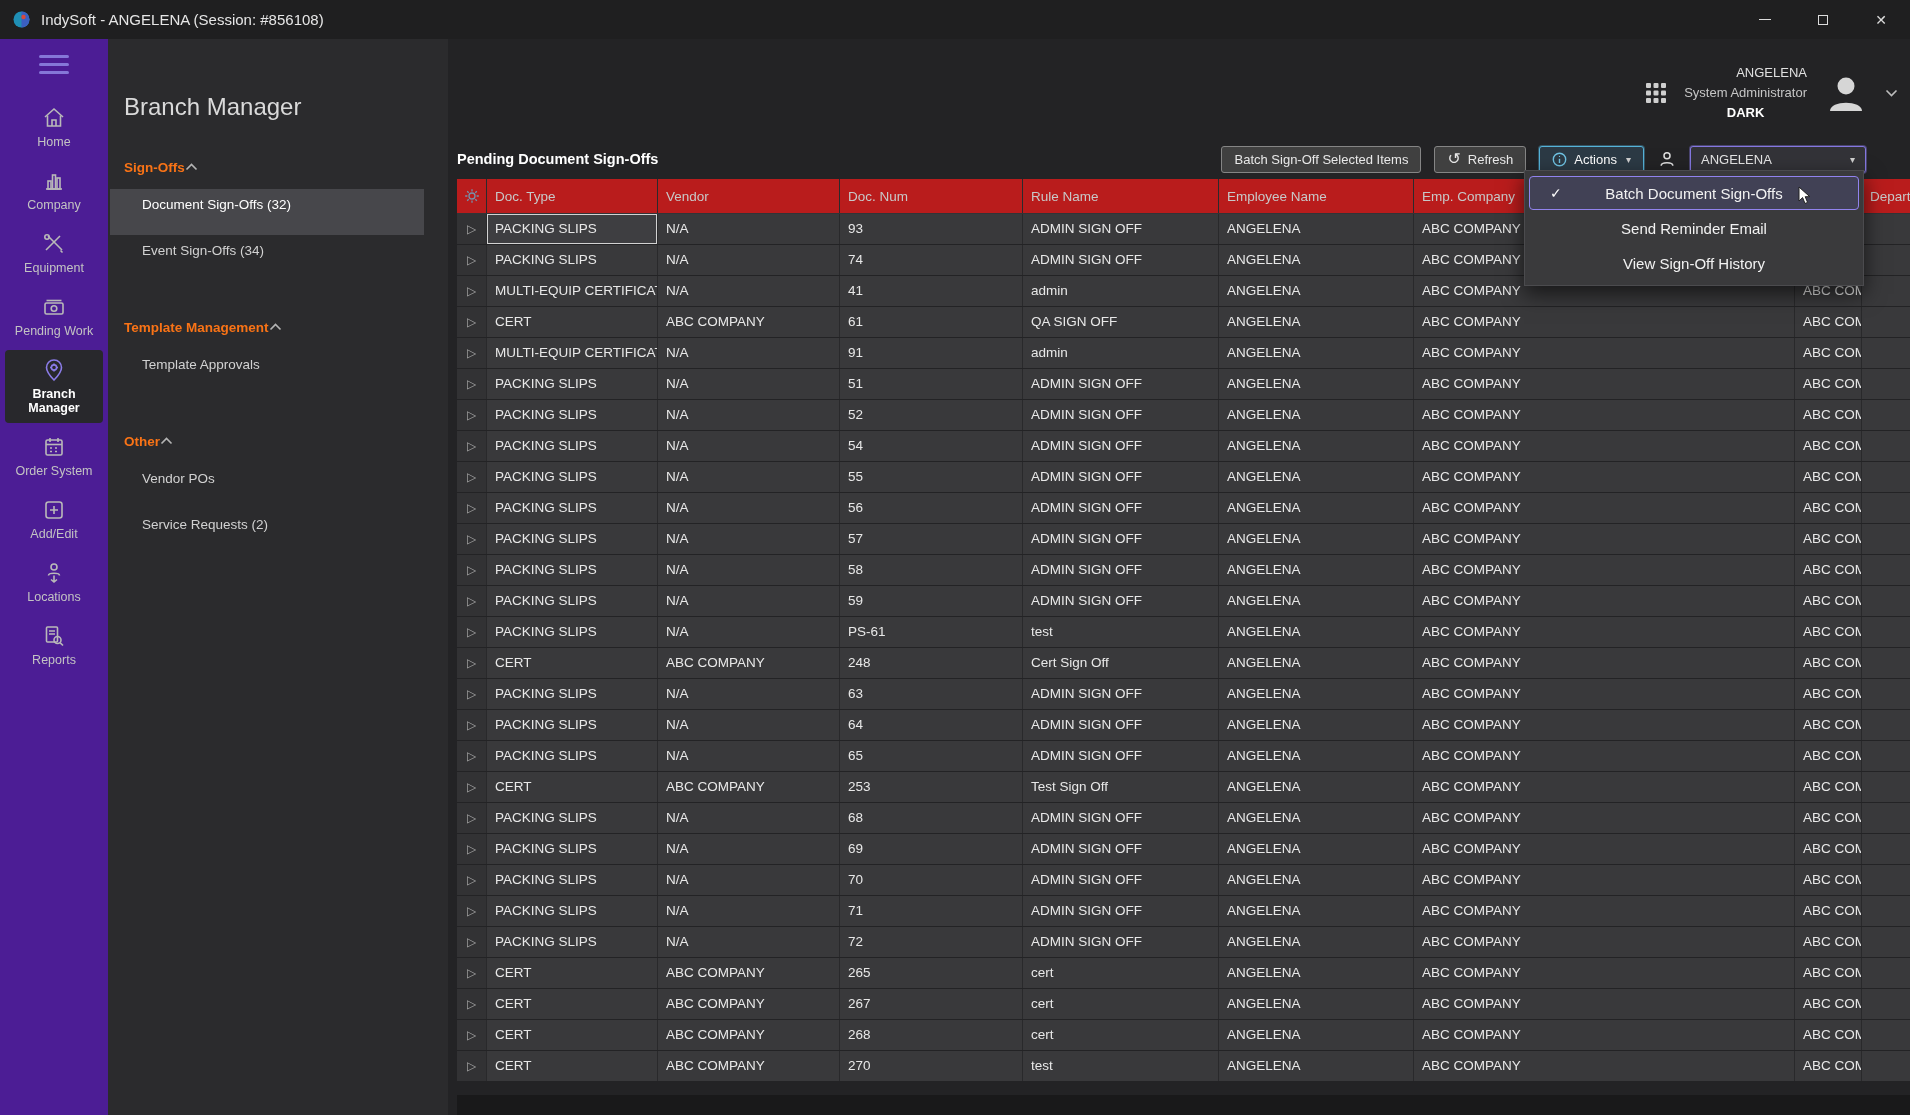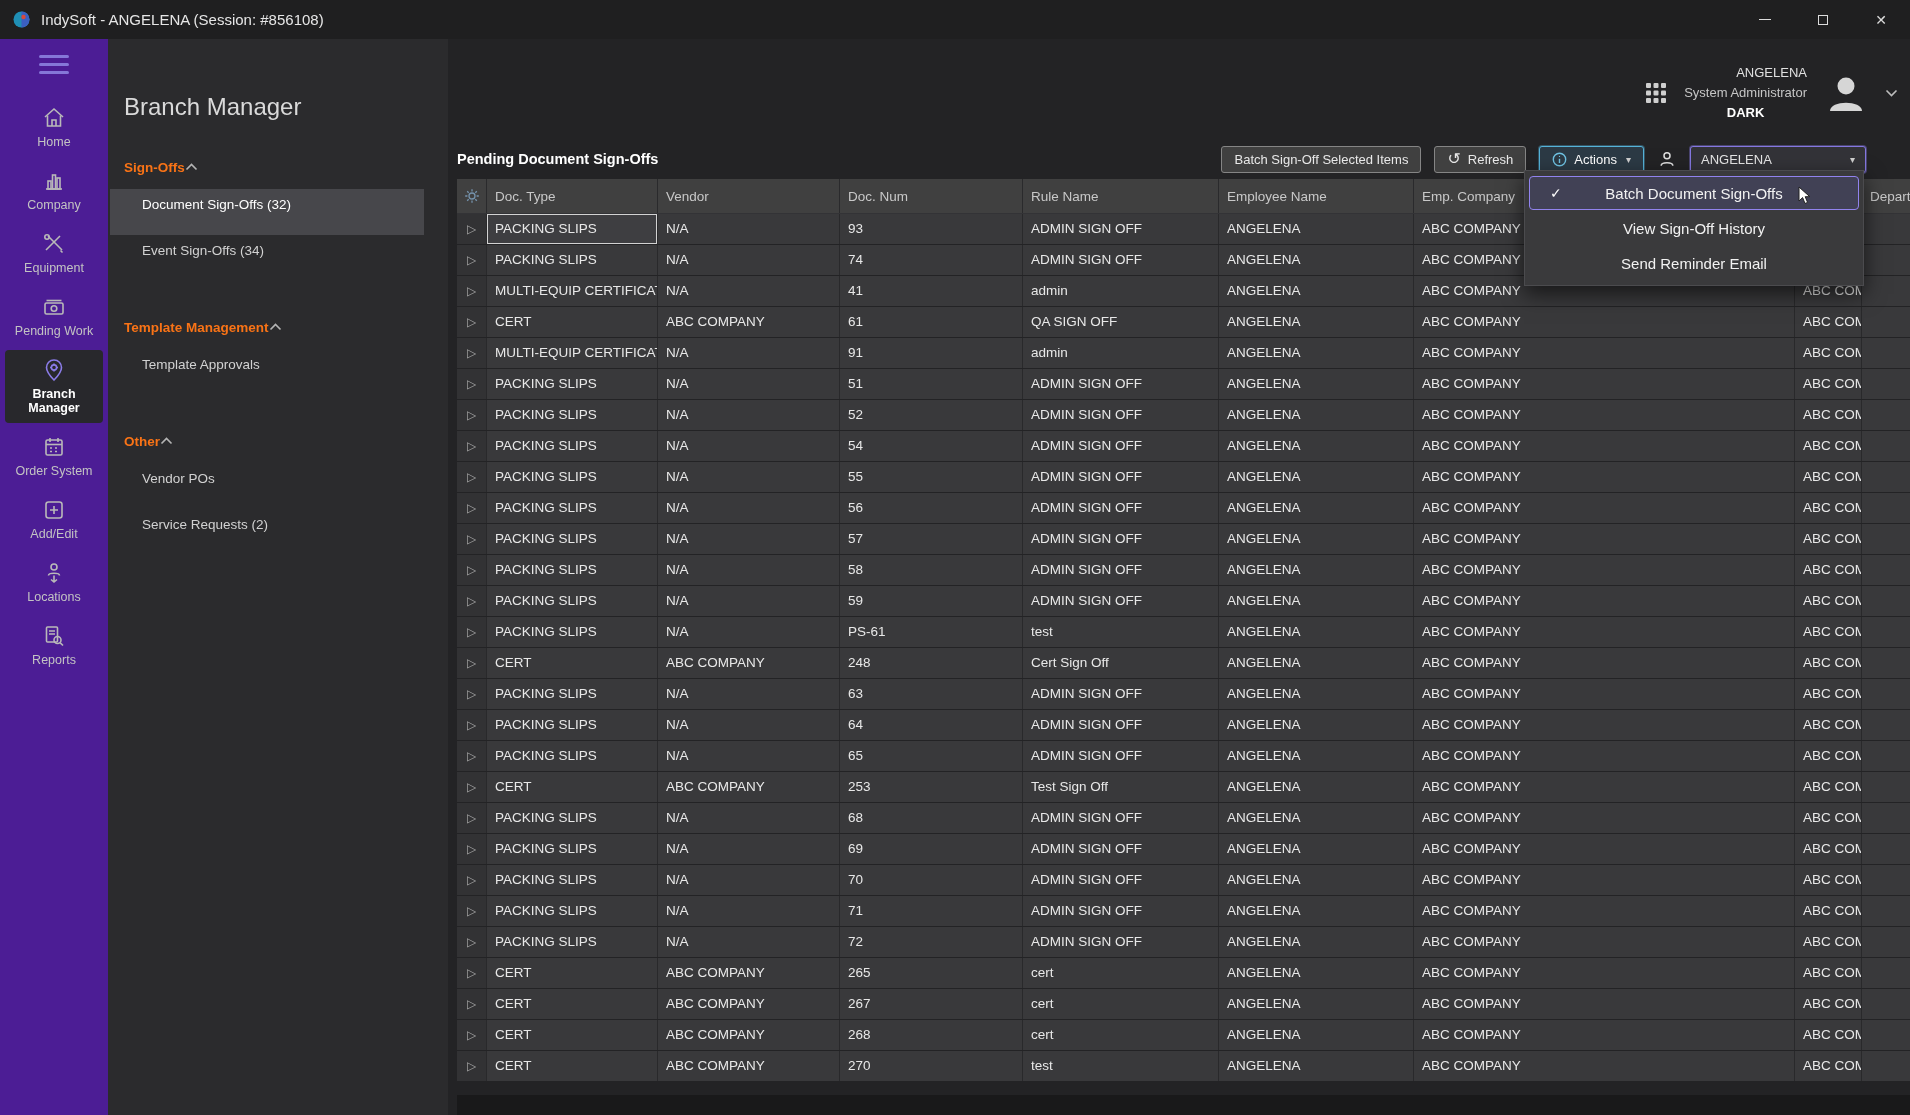--- a/index.html
+++ b/index.html
@@ -63,21 +63,21 @@
          display:flex; align-items:center; gap:7px; cursor:pointer; white-space:nowrap; }
   .refresh-ic { font-size:16px; line-height:1; color:#e8e8e8; }
   .btn.actions { background:#2c3a45; border:1px solid #55b2d8; box-shadow:0 0 0 1px rgba(85,178,216,.35); color:#ffffff; }
   .caret { font-size:10px; color:#cfcfcf; margin-left:2px; }
   .user-select { height:27px; width:176px; padding:0 10px; background:#333338;
                  border:1px solid #8477e0; box-shadow:0 0 0 1px rgba(132,119,224,.4); border-radius:3px;
                  color:#e6e6e6; font-size:13px; display:flex; align-items:center; justify-content:space-between; cursor:pointer; }
 
   
   .table { position:absolute; top:140px; left:9px; right:0; bottom:0; overflow:hidden; background:#232325; }
-  .thead { display:flex; height:35px; background:#404040; border-bottom:1px solid #333336; }
+  .thead { display:flex; height:35px; background:#b91c1c; border-bottom:1px solid #333336; }
   .th { display:flex; align-items:center; padding-left:8px; font-size:13.5px; color:#c8c8c8;
         border-right:1px solid #2a2a2c; overflow:hidden; white-space:nowrap; cursor:pointer; }
   .trow { display:flex; height:31px; background:#39393b; border-bottom:1px solid #232325; cursor:pointer; }
   .cell { font-size:13.5px; color:#e8e8e8; line-height:30px; padding-left:8px;
           border-right:1px solid #29292b; overflow:hidden; white-space:nowrap; }
   .w0 { width:30px; min-width:30px; padding:0; justify-content:center; text-align:center; }
   .w1 { width:171px; min-width:171px; }
   .w2 { width:182px; min-width:182px; }
   .w3 { width:183px; min-width:183px; }
   .w4 { width:196px; min-width:196px; }
@@ -647,22 +647,22 @@
     <div class="bottom-band"></div>
   </div>
 </div>
 
 <div class="actions-menu">
   <div class="menu-item checked">
     <span class="check">✓</span>
     <span>Batch Document Sign-Offs</span>
   </div>
   <div class="menu-item">
+    <span>Send Reminder Email</span>
+  </div>
+  <div class="menu-item">
     <span>View Sign-Off History</span>
-  </div>
-  <div class="menu-item">
-    <span>Send Reminder Email</span>
   </div>
 </div>
 
 <svg class="cursor" width="14" height="20" viewBox="0 0 14 20">
   <path d="M1 1 L1 15 L4.6 11.6 L7 17.5 L9.6 16.4 L7.2 10.7 L11.8 10.7 Z" fill="#ffffff" stroke="#222" stroke-width="1"></path>
 </svg>
 
 </body></html>

